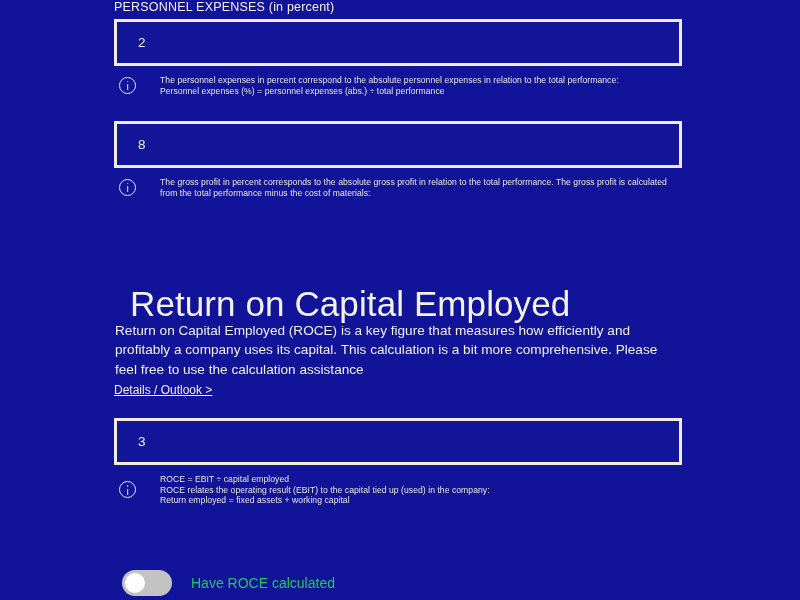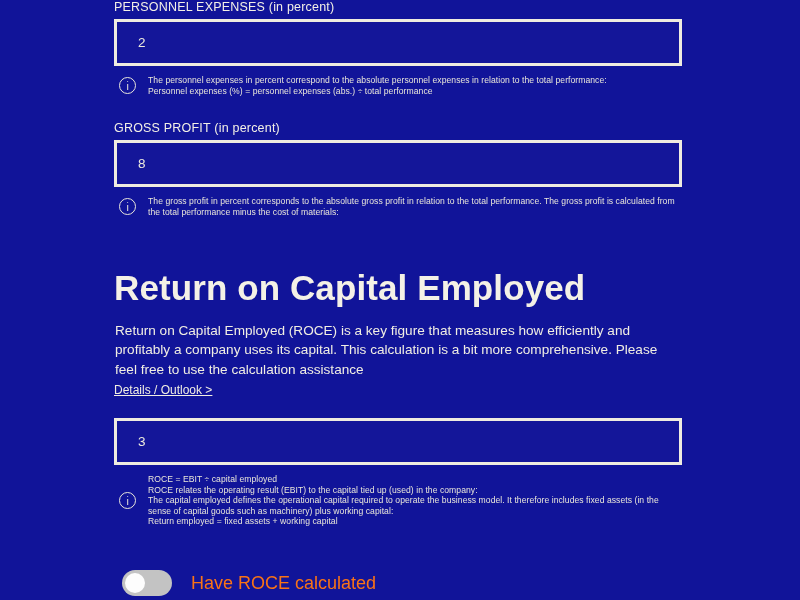--- a/index.html
+++ b/index.html
@@ -52,21 +52,21 @@
     outline: none;
     display: block;
     border-radius: 0;
   }
   .text-input::placeholder { color: #a9abd8; }
 
   
   .info-note {
     display: flex;
     align-items: center;
-    gap: 12px;
+    gap: 24px;
     margin-top: 9px;
     width: 570px;
   }
   .info-icon {
     flex: 0 0 auto;
     width: 17px;
     height: 17px;
     border: 1.6px solid #eae7dc;
     border-radius: 50%;
     position: relative;
@@ -102,23 +102,23 @@
     flex: 1 1 auto;
   }
   .info-text .line { display: block; white-space: nowrap; }
   .info-text .wrap { display: block; white-space: normal; }
 
   
   .section-title {
     position: absolute;
     left: 114px;
     top: 267px;
-    margin: 0;
+    margin: 16px;
     font-size: 35px;
-    font-weight: 700;
+    font-weight: 400;
     line-height: 42px;
     letter-spacing: 0.1px;
     color: #f4f1e6;
     white-space: nowrap;
   }
   .section-desc {
     position: absolute;
     left: 114px;
     top: 320px;
     width: 560px;
@@ -159,23 +159,23 @@
   .toggle-knob {
     position: absolute;
     left: 3px;
     top: 3px;
     width: 20px;
     height: 20px;
     border-radius: 50%;
     background: #fdfdfd;
   }
   .toggle-label {
-    font-size: 18px;
+    font-size: 14px;
     line-height: 20px;
-    color: #f97316;
+    color: #22c55e;
     white-space: nowrap;
   }
 </style>
 </head>
 <body>
 
 <div class="page">
 
   <div class="field-group" style="top:0px;">
     <div class="field-label">
@@ -185,44 +185,40 @@
     <div class="info-note">
       <span class="info-icon"></span>
       <p class="info-text">
         <span class="line">The personnel expenses in percent correspond to the absolute personnel expenses in relation to the total performance:</span>
         <span class="line">Personnel expenses (%) = personnel expenses (abs.) ÷ total performance</span>
       </p>
     </div>
   </div>
 
   <div class="field-group" style="top:121px;">
-    <div class="field-label">
-      <span class="lbl-main">Gross profit </span><span class="lbl-sub">(in percent)</span>
-    </div>
     <input class="text-input" type="text" value="8" style="">
     <div class="info-note">
       <span class="info-icon"></span>
       <p class="info-text">
         <span class="wrap">The gross profit in percent corresponds to the absolute gross profit in relation to the total performance. The gross profit is calculated from the total performance minus the cost of materials:</span>
       </p>
     </div>
   </div>
 
   <h1 class="section-title">Return on Capital Employed</h1>
   <p class="section-desc">Return on Capital Employed (ROCE) is a key figure that measures how efficiently and profitably a company uses its capital. This calculation is a bit more comprehensive. Please feel free to use the calculation assistance</p>
   <a class="section-link">Details / Outlook &gt;</a>
 
   <div class="field-group" style="top:418px;">
     <input class="text-input" type="text" value="3" style="">
     <div class="info-note">
       <span class="info-icon"></span>
       <p class="info-text">
         <span class="line">ROCE = EBIT ÷ capital employed</span>
         <span class="line">ROCE relates the operating result (EBIT) to the capital tied up (used) in the company:</span>
-        <span class="wrap">The capital employed defines the operational capital required to operate the business model. It therefore includes fixed assets (in the sense of capital goods such as machinery) plus working capital:</span>
         <span class="line">Return employed = fixed assets + working capital</span>
       </p>
     </div>
   </div>
 
   <div class="toggle-row">
     <div class="toggle-switch">
       <div class="toggle-knob"></div>
     </div>
     <span class="toggle-label">Have ROCE calculated</span>

